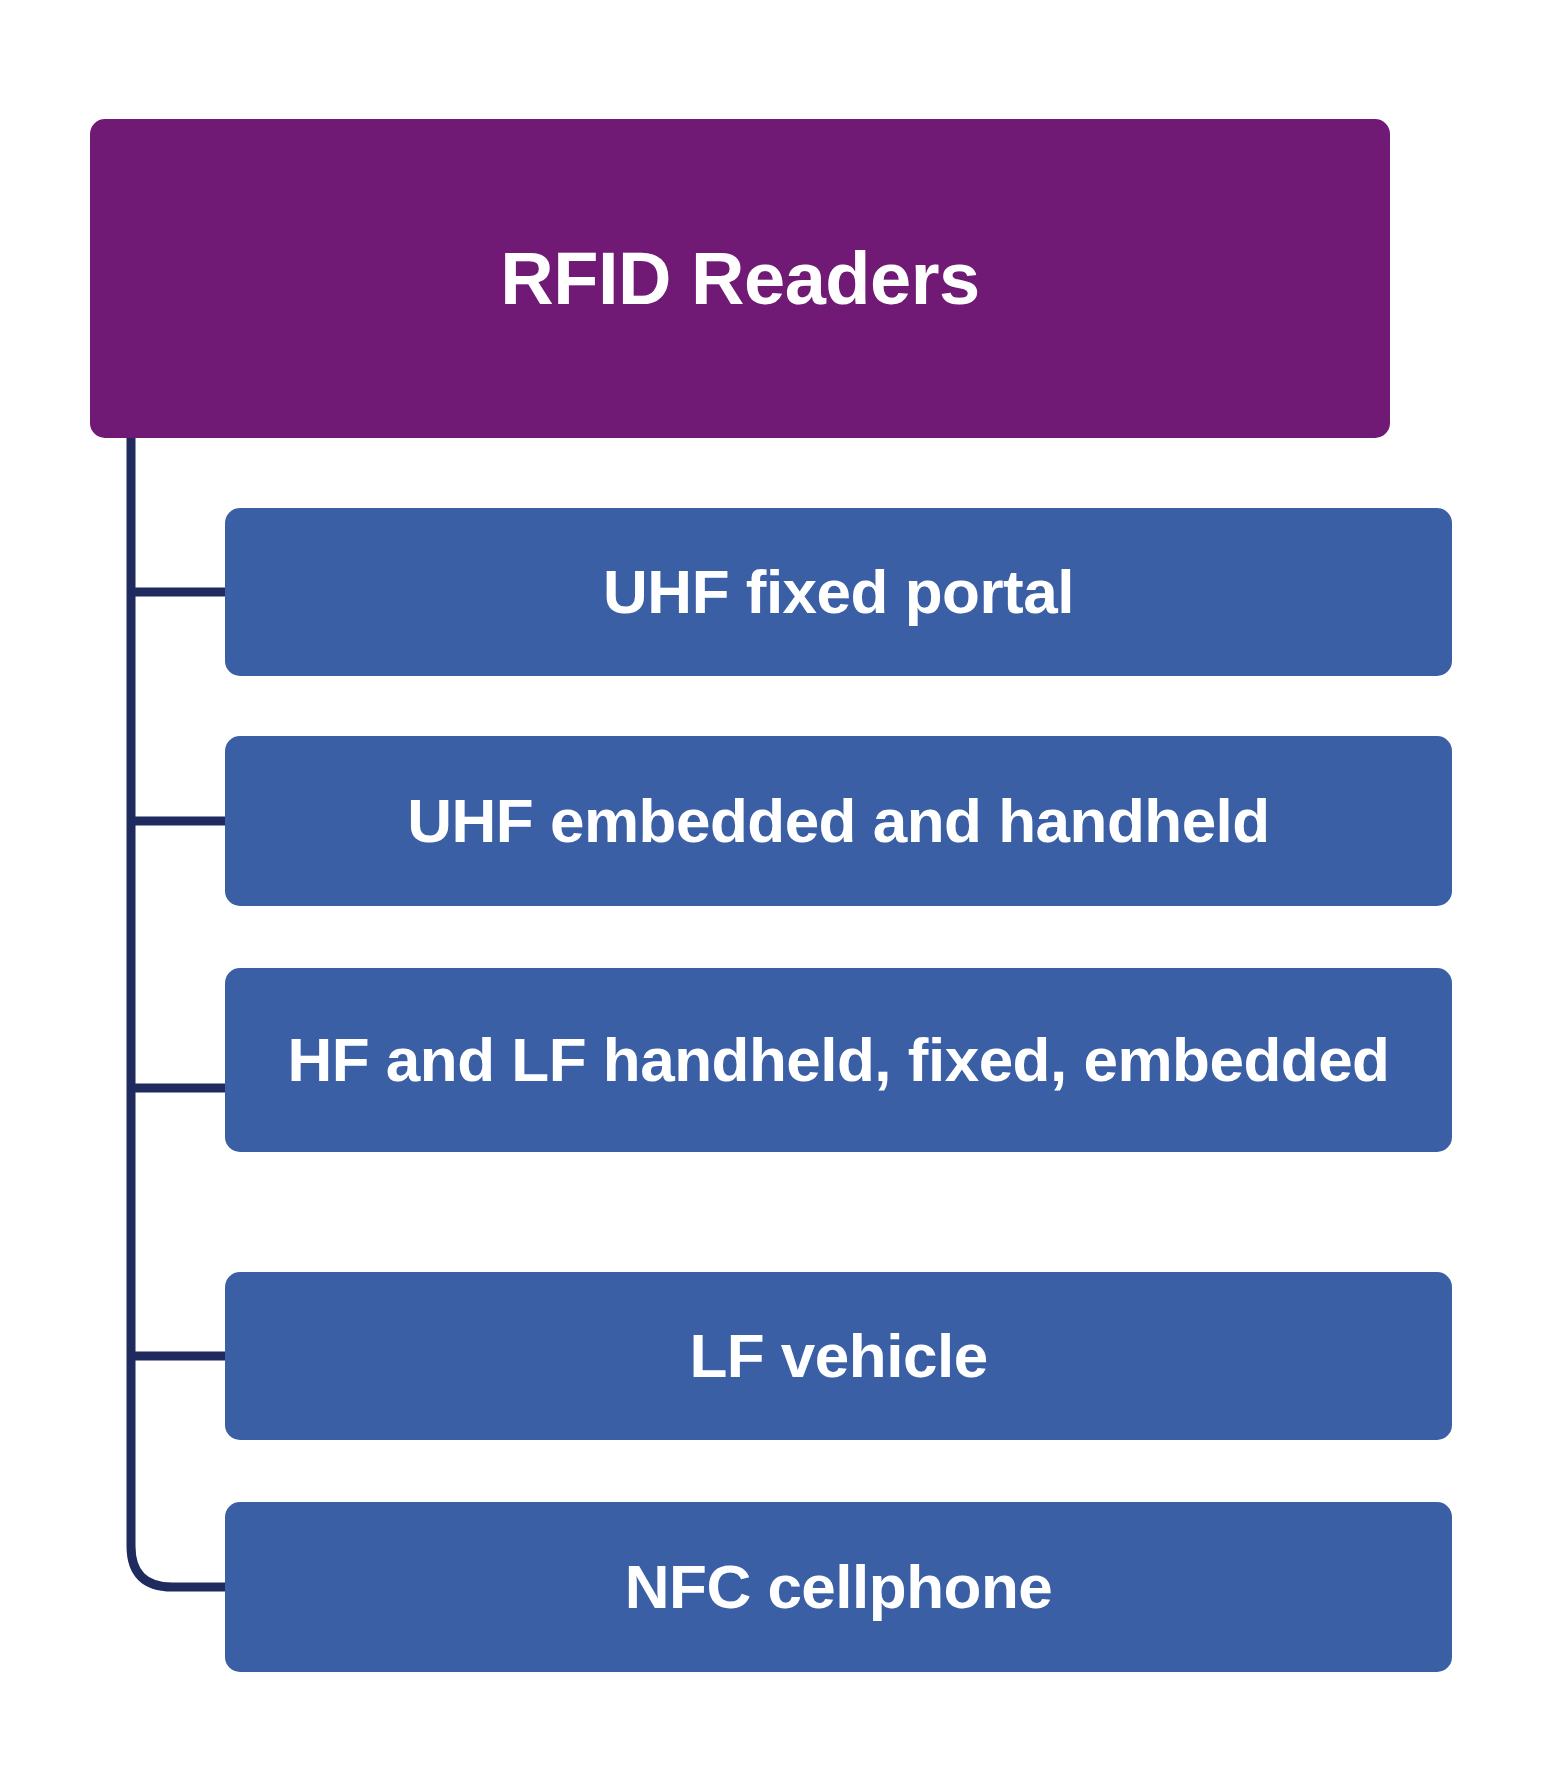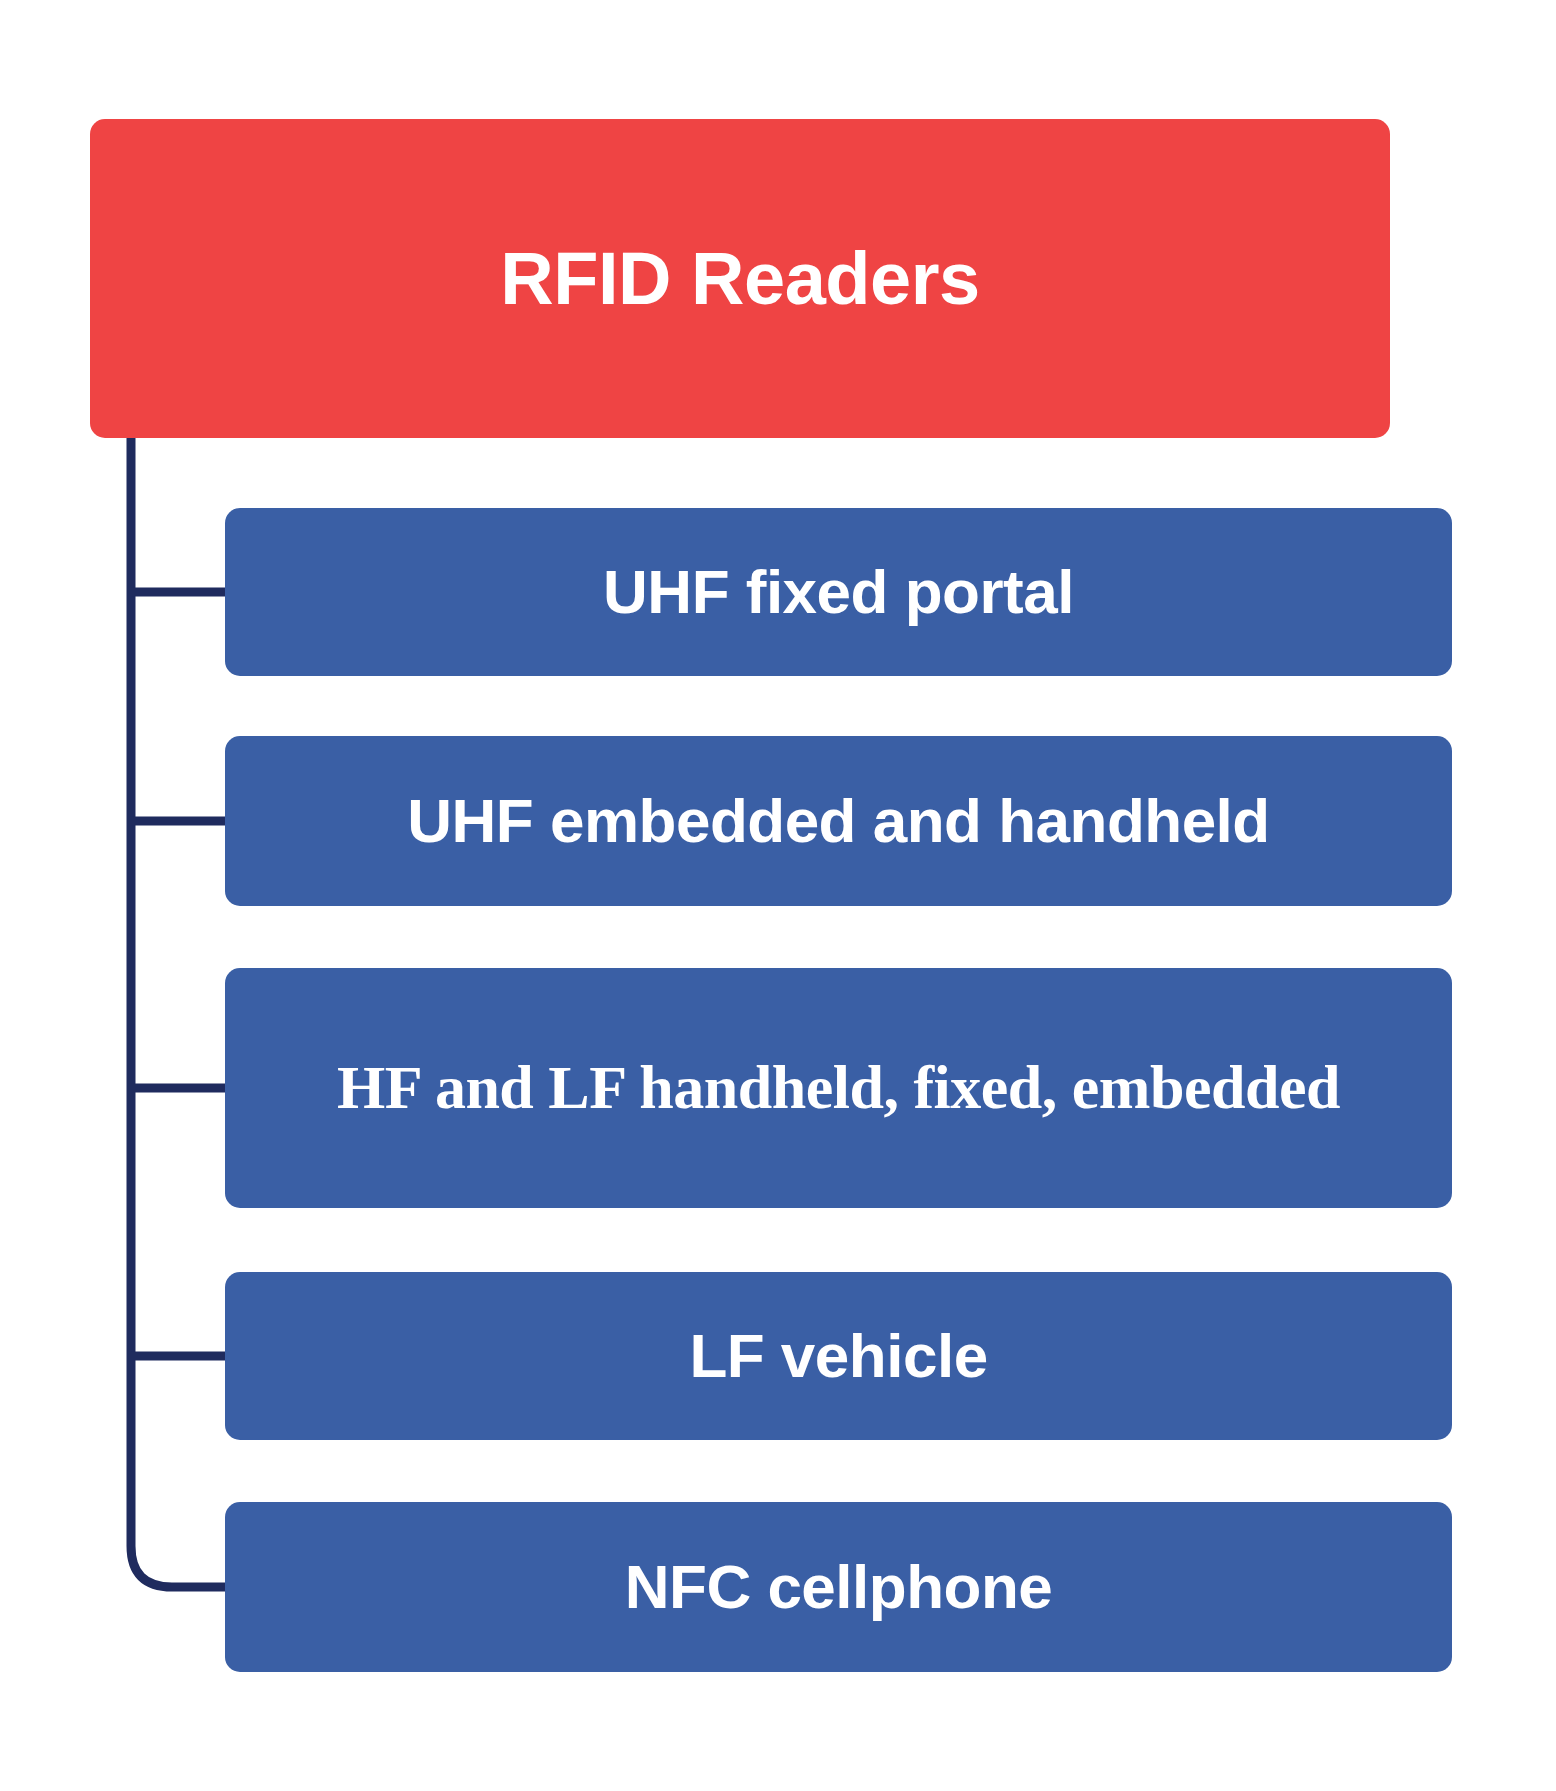--- a/index.html
+++ b/index.html
@@ -35,35 +35,35 @@
     color: #ffffff;
     font-weight: bold;
     line-height: 1.18;
     letter-spacing: -0.5px;
   }
   .root-node {
     left: 90px;
     top: 119px;
     width: 1300px;
     height: 319px;
-    background: #ef4444;
+    background: #701a75;
     border-radius: 15px;
     font-size: 74px;
   }
   .child-node {
     left: 225px;
     width: 1227px;
     background: #3a5fa5;
     border-radius: 15px;
     font-size: 62px;
     padding: 8px 40px;
   }
   .child-1 { top: 508px;  height: 168px; }
   .child-2 { top: 736px;  height: 170px; }
-  .child-3 { top: 968px;  height: 240px; font-family: Liberation Serif, serif; }
+  .child-3 { top: 968px;  height: 184px; }
   .child-4 { top: 1272px; height: 168px; }
   .child-5 { top: 1502px; height: 170px; align-items: center; }
   .node-label {
     display: block;
     width: 100%;
   }
 </style>
 </head>
 <body>
 

